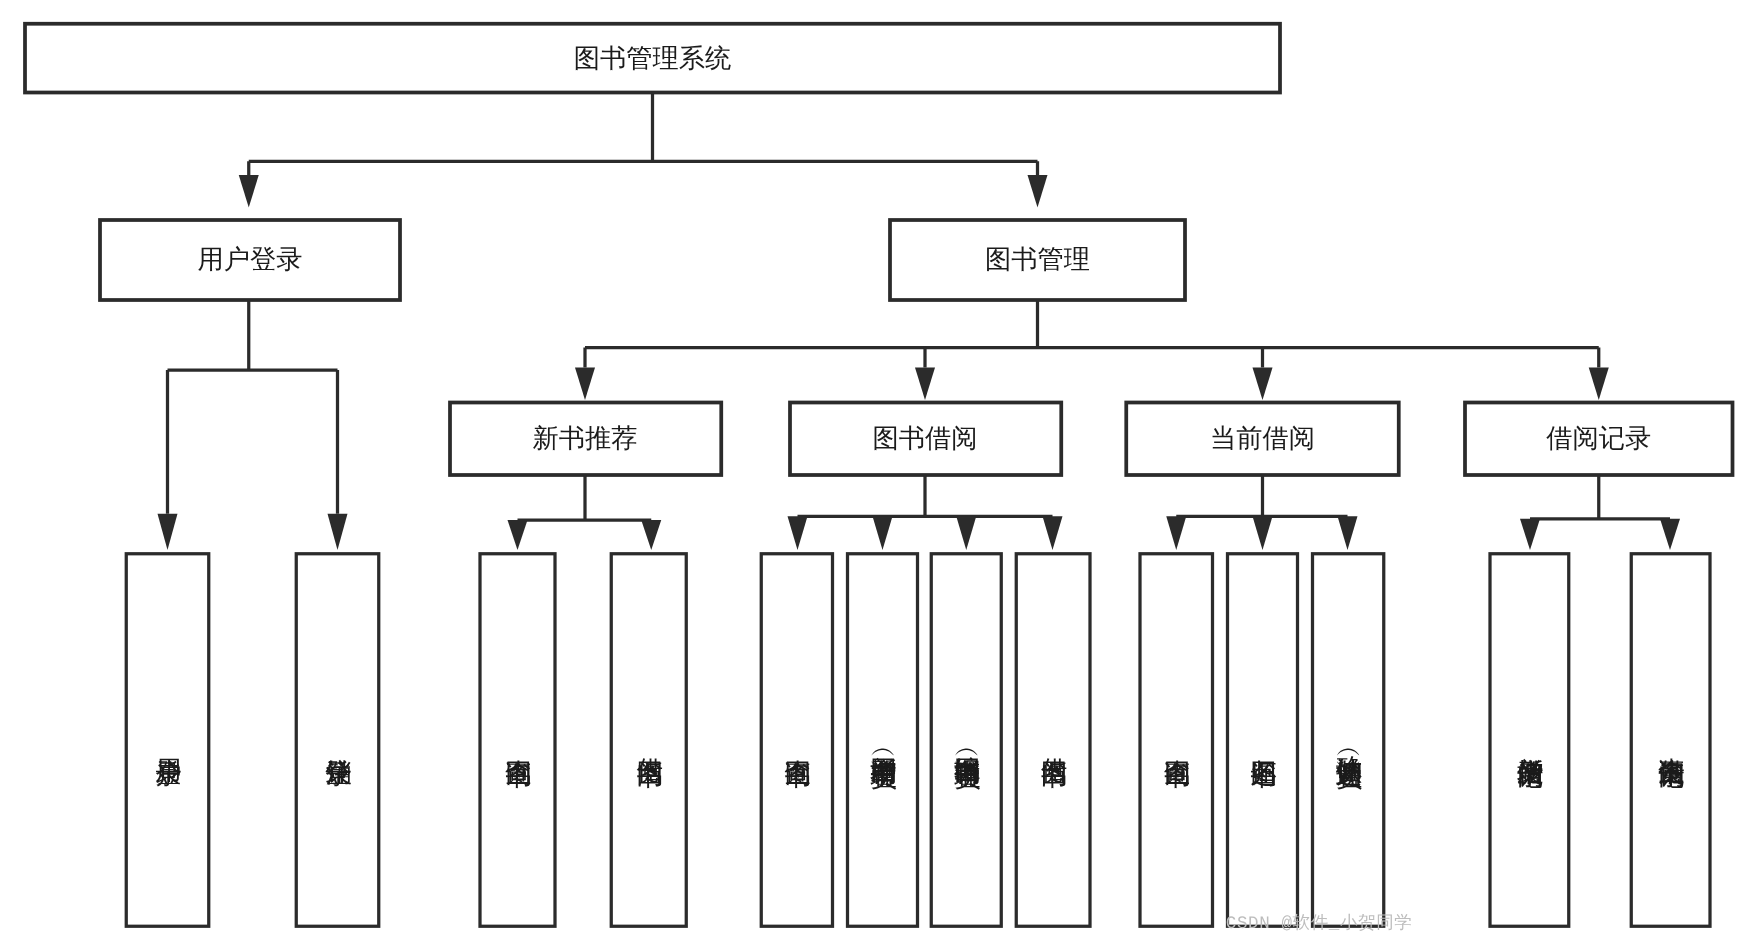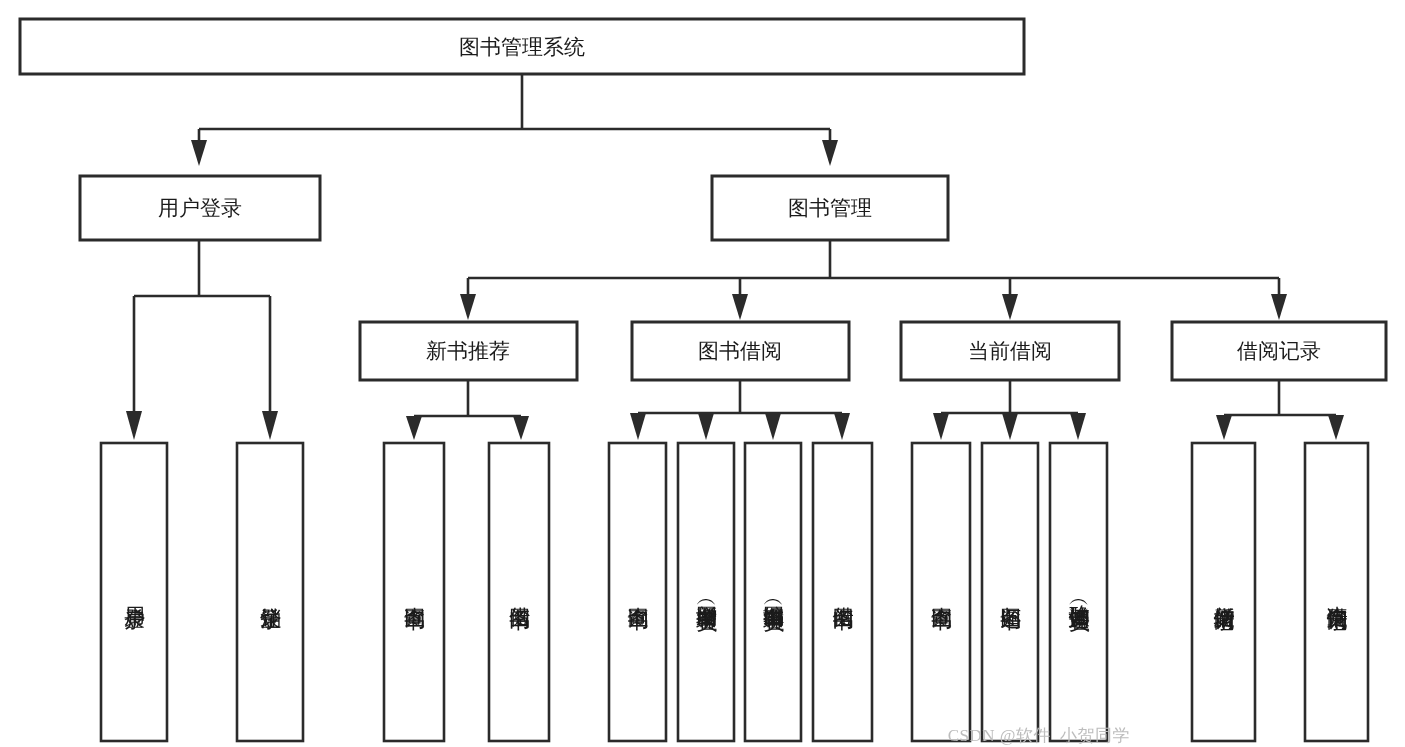--- a/index.html
+++ b/index.html
@@ -50,22 +50,22 @@
     font-family: "DejaVu Sans", "Liberation Sans", sans-serif;
     font-size: 21px;
     text-anchor: middle;
     dominant-baseline: middle;
   }
   .watermark {
     position: absolute;
     right: 12px;
     bottom: 6px;
     color: #bdbdbd;
-    font-size: 17px;
-    font-family: Liberation Serif, serif;
+    font-size: 14px;
+    font-family: Liberation Mono, monospace;
     letter-spacing: 0.5px;
     white-space: nowrap;
     pointer-events: none;
   }
   
   .vlabel {
     position: absolute;
     writing-mode: vertical-rl;
     text-orientation: upright;
     font-family: "DejaVu Sans", "Liberation Sans", sans-serif;

